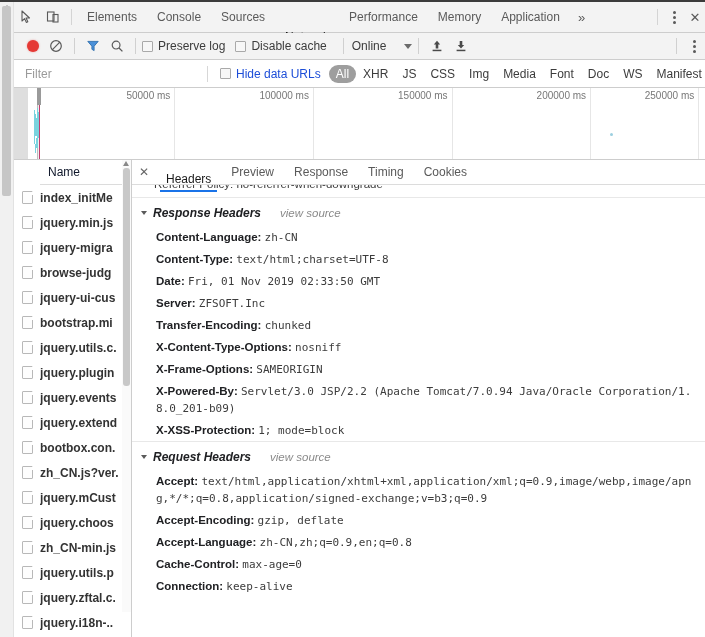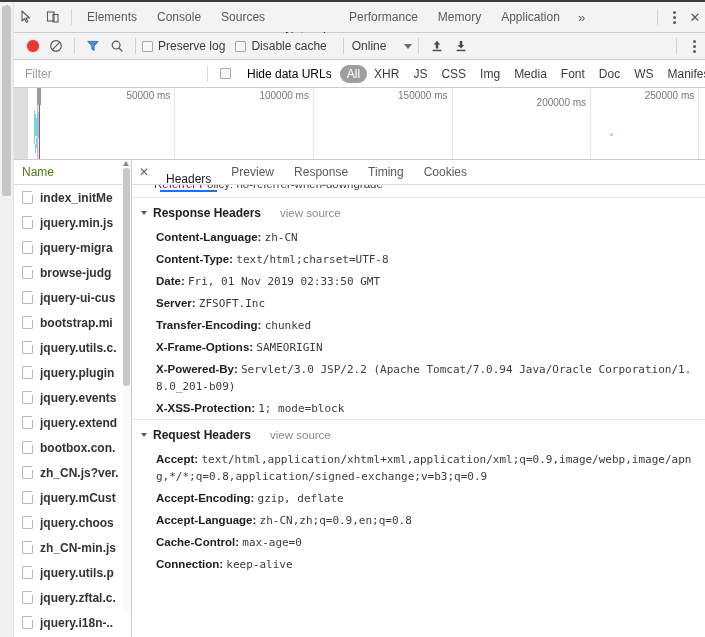--- a/index.html
+++ b/index.html
@@ -159,22 +159,22 @@
   .filter-input {
     width: 175px; height: 19px; margin-left: 10px;
     border: 1px solid transparent; background: transparent;
     font-size: 12px; color: #333; outline: none; padding: 0;
     font-family: "Liberation Sans", sans-serif;
     flex: 0 0 auto;
   }
   .filter-input::placeholder { color: #9a9a9a; }
   .fb-sep { width:1px; height:16px; background:#d7d7d7; margin:0 10px 0 8px; flex:0 0 auto;}
   .hide-data {
-    display:inline-flex; align-items:center; gap:16px;
-    font-size:12px; color:#000000; flex:0 0 auto; margin-left: 2px;
+    display:inline-flex; align-items:center; gap:5px;
+    font-size:12px; color:#1d4ed8; flex:0 0 auto; margin-left: 2px;
   }
   .types { display:flex; align-items:center; gap:0px; margin-left: 8px; flex:0 0 auto;}
   .type-chip {
     font-size: 12px; color: #3c3c3c;
     padding: 2px 7px; border-radius: 9px;
     display:inline-block;
   }
   .type-chip.sel { background: #9e9e9e; color: #fff; font-weight: 400; }
 
   
@@ -230,22 +230,23 @@
     width: 118px; flex: 0 0 118px;
     background: #fff;
     border-right: 1px solid #cdcdcd;
     overflow: hidden;
   }
   .list-head {
     height: 25px;
     border-bottom: 1px solid #dcdcdc;
     display:flex; align-items:center;
     padding-left: 8px;
-    font-size: 12px; color: #4d7c0f;
-    background: #fff;
+    font-size: 12px; color: #0f172a;
+    background: #fff;
+    margin-left: 26px;
   }
   .rows { position:relative; height: 452px; overflow: hidden; font-weight: bold; }
   .row {
     height: 25px; display:flex; align-items:center;
     gap: 7px; padding-left: 8px;
     font-size: 12px; color: #333;
     white-space: nowrap; overflow: hidden;
   }
   .doc-ico {
     width: 11px; height: 13px; flex: 0 0 auto;
@@ -318,20 +319,21 @@
     height: 12px; overflow:hidden;
     font-size: 11.5px; color:#3a3a3a;
     padding-left: 22px;
     position: relative;
   }
   .clipped-line span { position:relative; top: -7px; display:block; white-space:nowrap; }
   .sec-head {
     display:flex; align-items:center; gap: 7px;
     padding: 8px 14px 6px 10px;
     border-top: 1px solid #e8e8e8;
+    font-style: italic;
   }
   .tri {
     width:0;height:0;
     border-left: 4.5px solid #5a5a5a;
     border-top: 3.5px solid transparent;
     border-bottom: 3.5px solid transparent;
     transform: rotate(90deg);
     flex:0 0 auto;
   }
   .sec-title { font-size: 12px; font-weight: bold; color: #202124; }
@@ -504,21 +506,21 @@
       <div class="ov-handle"></div>
       <div class="ov-handle2"></div>
       <div class="ov-ticks" id="ov-ticks">
           <div class="ov-tick" style="left: 21.5%;"></div>
           <div class="ov-tick-lbl" style="left: 21.5%;">50000 ms</div>
           <div class="ov-tick" style="left: 42%;"></div>
           <div class="ov-tick-lbl" style="left: 42%;">100000 ms</div>
           <div class="ov-tick" style="left: 62.5%;"></div>
           <div class="ov-tick-lbl" style="left: 62.5%;">150000 ms</div>
           <div class="ov-tick" style="left: 83%;"></div>
-          <div class="ov-tick-lbl" style="left: 83%; margin-top: 7px;">200000 ms</div>
+          <div class="ov-tick-lbl" style="left: 83%;">200000 ms</div>
           <div class="ov-tick" style="left: 99%;"></div>
           <div class="ov-tick-lbl" style="left: 99%;">250000 ms</div>
         </div>
       <div id="ov-bars">
           <div class="ov-bar" style="left: 20px; top: 22px; height: 34px;"></div>
           <div class="ov-bar" style="left: 21px; top: 26px; height: 22px;"></div>
           <div class="ov-bar" style="left: 22px; top: 30px; height: 18px;"></div>
           <div class="ov-bar" style="left: 23px; top: 20px; height: 40px;"></div>
           <div class="ov-bar" style="left: 24px; top: 34px; height: 14px;"></div>
           <div class="ov-bar" style="left: 20px; top: 44px; height: 12px;"></div>
@@ -648,20 +650,21 @@
             <span class="tri"></span>
             <span class="sec-title">Response Headers</span>
             <span class="view-source">view source</span>
           </div>
           <div id="resp-hdrs">
               <div class="hdr"><span class="k">Content-Language:</span> <span class="v">zh-CN</span></div>
               <div class="hdr"><span class="k">Content-Type:</span> <span class="v">text/html;charset=UTF-8</span></div>
               <div class="hdr"><span class="k">Date:</span> <span class="v">Fri, 01 Nov 2019 02:33:50 GMT</span></div>
               <div class="hdr"><span class="k">Server:</span> <span class="v">ZFSOFT.Inc</span></div>
               <div class="hdr"><span class="k">Transfer-Encoding:</span> <span class="v">chunked</span></div>
+              <div class="hdr"><span class="k">X-Content-Type-Options:</span> <span class="v">nosniff</span></div>
               <div class="hdr"><span class="k">X-Frame-Options:</span> <span class="v">SAMEORIGIN</span></div>
               <div class="hdr"><span class="k">X-Powered-By:</span> <span class="v">Servlet/3.0 JSP/2.2 (Apache Tomcat/7.0.94 Java/Oracle Corporation/1.8.0_201-b09)</span></div>
               <div class="hdr"><span class="k">X-XSS-Protection:</span> <span class="v">1; mode=block</span></div>
             </div>
 
           <div class="sec-head">
             <span class="tri"></span>
             <span class="sec-title">Request Headers</span>
             <span class="view-source">view source</span>
           </div>

